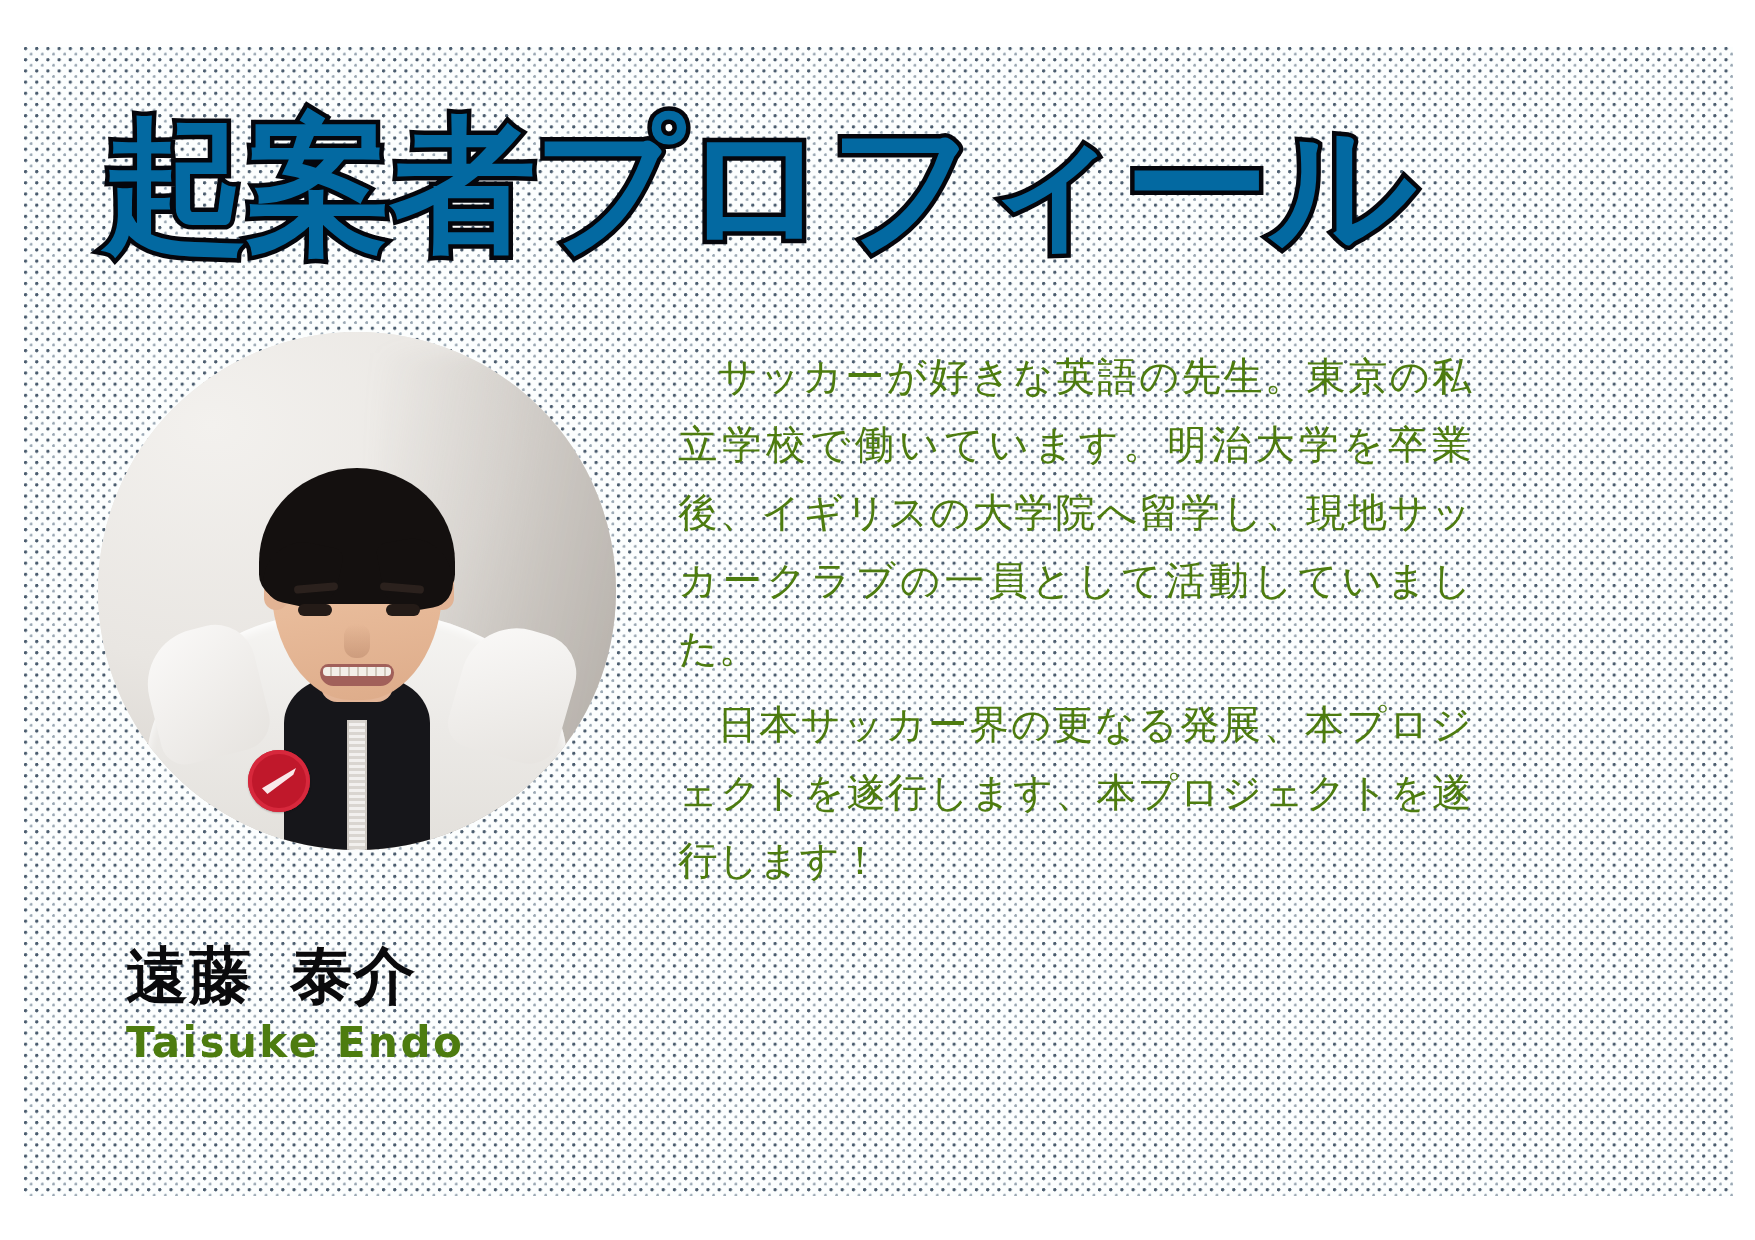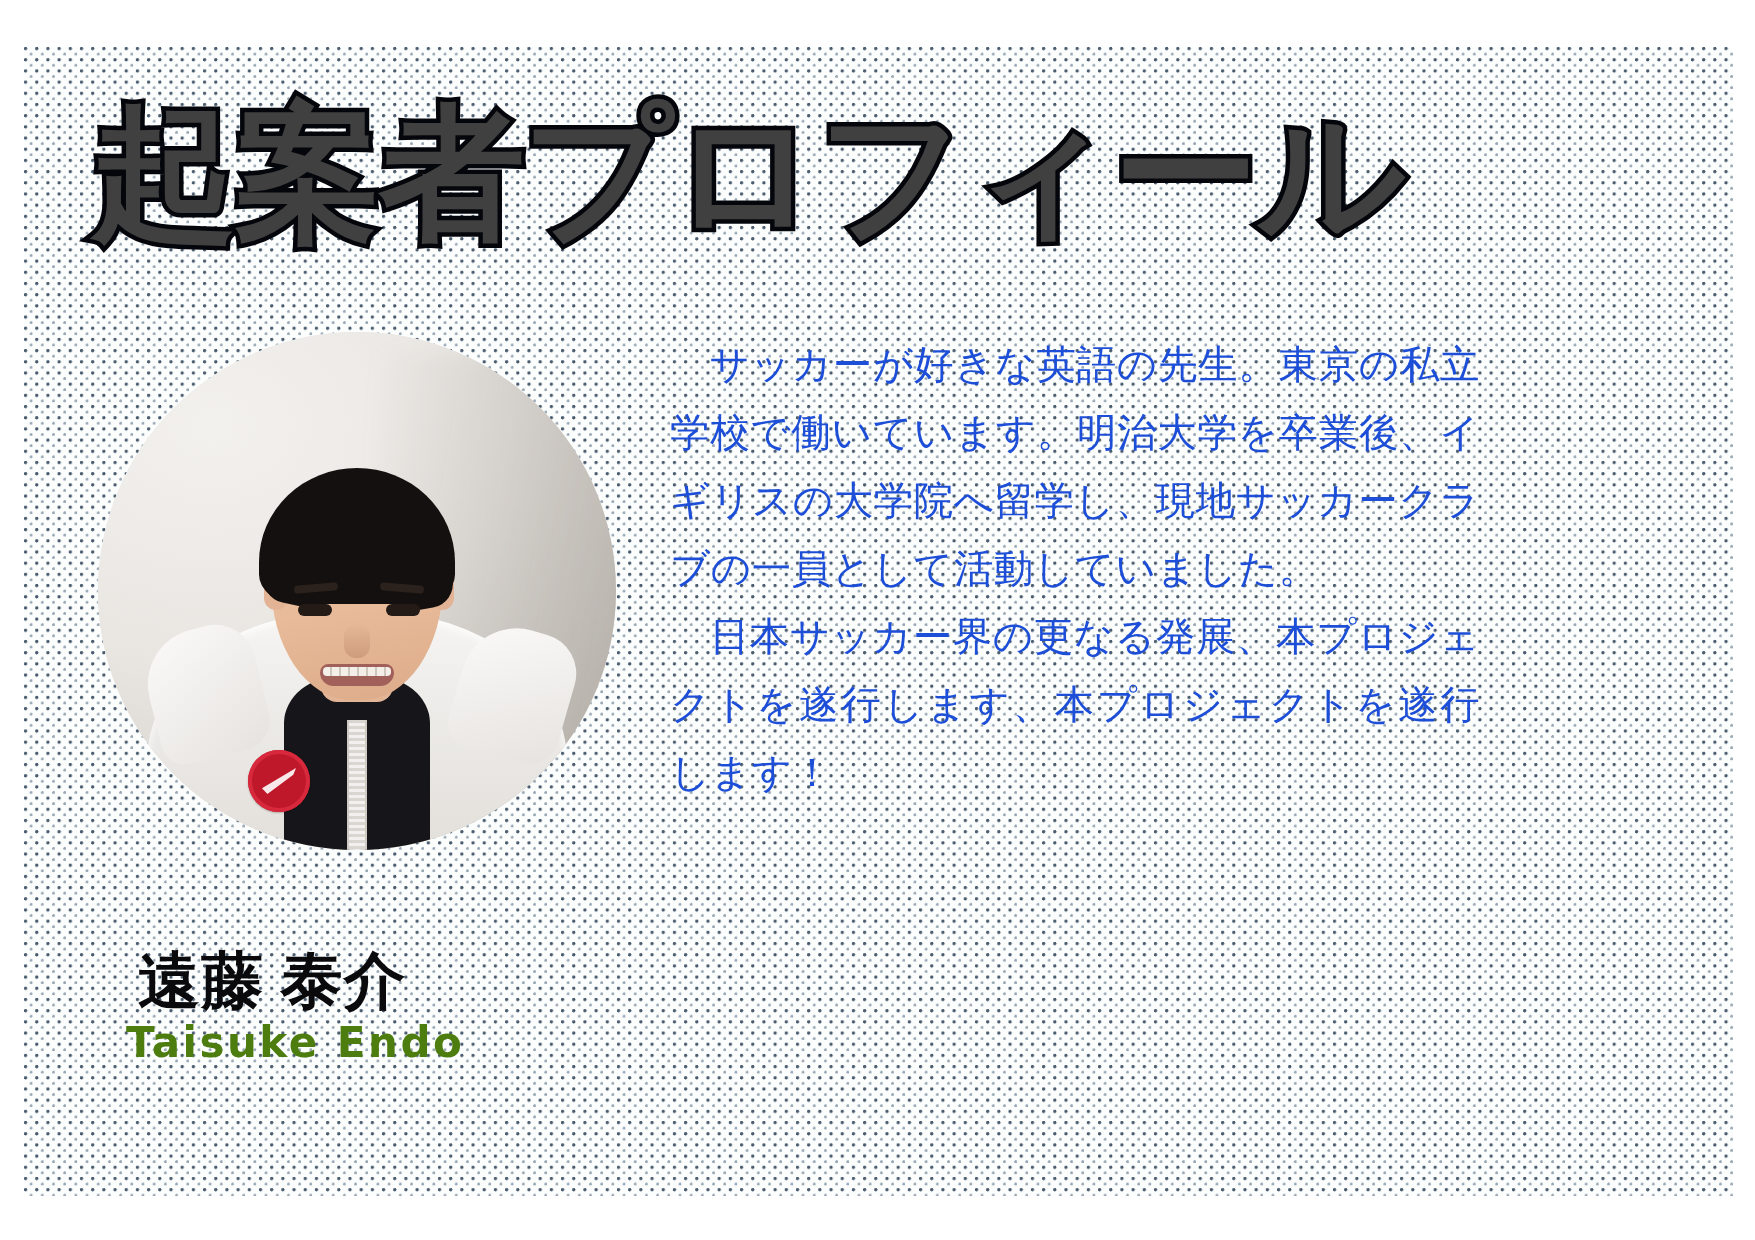--- a/index.html
+++ b/index.html
@@ -37,27 +37,27 @@
 
   
   .title-wrap {
     position: absolute;
     left: 86px;
     top: 86px;
     width: 1300px;
     height: 170px;
   }
   .poster-title {
-    margin: 5px;
-    font-family: Liberation Serif, serif;
+    margin: 16px;
+    font-family: Liberation Sans, sans-serif;
     font-size: 146px;
     line-height: 168px;
     font-weight: 700;
     letter-spacing: -2px;
-    color: #404040;
+    color: #0369a1;
     -webkit-text-stroke: 9px #05060c;
     paint-order: stroke fill;
     white-space: nowrap;
   }
 
   
   .left-col {
     position: absolute;
     left: 92px;
     top: 332px;
@@ -255,51 +255,50 @@
     left: 3px; top: 3px;
     width: 68px; height: 9px;
     background: repeating-linear-gradient(90deg, #f3efe8 0 7px, #cfc7bb 7px 9px);
     border-radius: 4px;
   }
 
   .name-block {
     margin: 96px 0 0 34px;
   }
   .name-ja {
-    font-family: Liberation Serif, serif;
+    font-family: Liberation Mono, monospace;
     font-size: 62px;
     line-height: 70px;
     font-weight: 700;
     color: #0a0a0c;
     letter-spacing: 1px;
-    margin-left: 12px;
   }
   .name-en {
     font-family: "DejaVu Sans", sans-serif;
     font-size: 42px;
     line-height: 50px;
     font-weight: 700;
     color: #4d7c0f;
     letter-spacing: 2.5px;
     margin-top: 2px;
   }
 
   
   .body-col {
     position: absolute;
     left: 670px;
     top: 334px;
     width: 810px;
   }
   .body-col p {
-    margin: 0;
-    font-family: Liberation Mono, monospace;
+    margin: 8px;
+    font-family: Liberation Sans, sans-serif;
     font-size: 39.5px;
     line-height: 68px;
-    color: #1d4ed8;
+    color: #4d7c0f;
     text-align: justify;
     text-indent: 1em;
     letter-spacing: .4px;
     font-weight: 400;
   }
 </style>
 </head>
 <body>
 
 <div id="poster">

